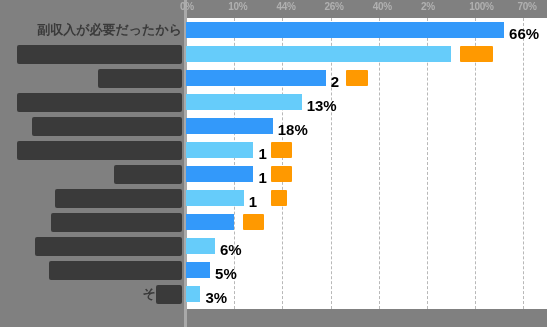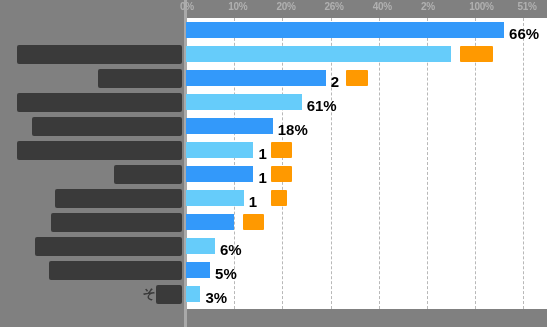--- a/index.html
+++ b/index.html
@@ -148,30 +148,31 @@
       <div class="gridline" style="left: 144.6px;"></div>
       <div class="gridline" style="left: 192.8px;"></div>
       <div class="gridline" style="left: 241px;"></div>
       <div class="gridline" style="left: 289.2px;"></div>
       <div class="gridline" style="left: 337.4px;"></div>
     </div>
 
   <div id="x-axis">
       <div class="x-tick" style="left: 180px;">0%</div>
       <div class="x-tick" style="left: 228.2px; text-align: right;">10%</div>
-      <div class="x-tick" style="left: 276.4px;">20%</div>
+      <div class="x-tick" style="left: 276.4px;">44%</div>
       <div class="x-tick" style="left: 324.6px;">26%</div>
       <div class="x-tick" style="left: 372.8px;">40%</div>
       <div class="x-tick" style="left: 421px;">2%</div>
       <div class="x-tick" style="left: 469.2px;">100%</div>
-      <div class="x-tick" style="left: 517.4px;">51%</div>
+      <div class="x-tick" style="left: 517.4px;">70%</div>
     </div>
 
   <div id="rows">
       <div class="row" style="top: 18px;">
+        <div class="cat-label">副収入が必要だったから</div>
         <div class="bar dark" style="width: 318.12px;"></div>
         <div class="value" style="left: 509.12px;">66%</div>
       </div>
       <div class="row" style="top: 42px;">
         <div class="cat-label">ら</div>
         <div class="redact" style="left: 17px; width: 165px;"></div>
         <div class="bar light" style="width: 265.1px;"></div>
         <div class="value" style="left: 456.1px;"></div>
         <div class="value-redact" style="left: 460.1px; width: 33px;"></div>
       </div>
@@ -179,21 +180,21 @@
         <div class="cat-label">ら</div>
         <div class="redact" style="left: 98px; width: 84px;"></div>
         <div class="bar dark" style="width: 139.78px;"></div>
         <div class="value" style="left: 330.78px;">2</div>
         <div class="value-redact" style="left: 345.78px; width: 22px;"></div>
       </div>
       <div class="row" style="top: 90px;">
         <div class="cat-label">ら</div>
         <div class="redact" style="left: 17px; width: 165px;"></div>
         <div class="bar light" style="width: 115.68px;"></div>
-        <div class="value" style="left: 306.68px;">61%</div>
+        <div class="value" style="left: 306.68px;">13%</div>
       </div>
       <div class="row" style="top: 114px;">
         <div class="cat-label">ゃら</div>
         <div class="redact" style="left: 32px; width: 150px;"></div>
         <div class="bar dark" style="width: 86.76px;"></div>
         <div class="value" style="left: 277.76px; text-align: right;">18%</div>
       </div>
       <div class="row" style="top: 138px;">
         <div class="cat-label">ら</div>
         <div class="redact" style="left: 17px; width: 165px;"></div>

